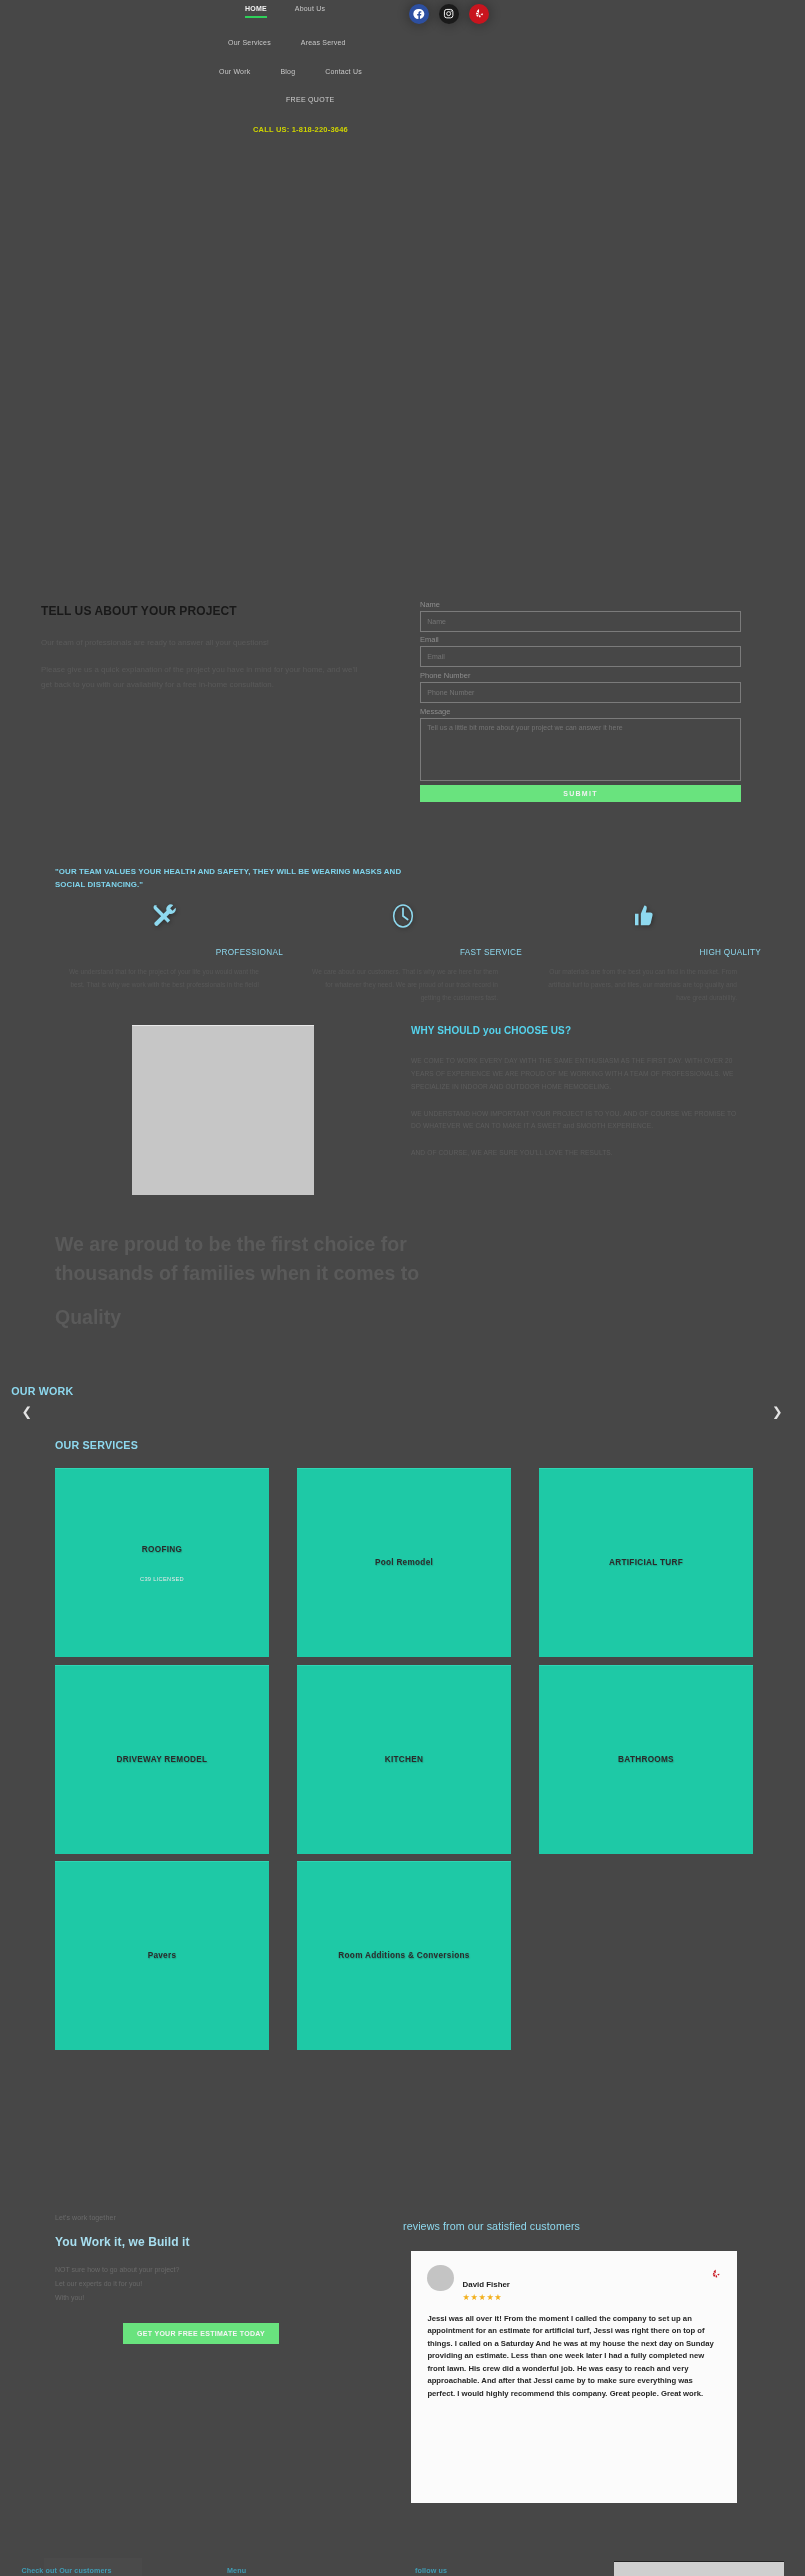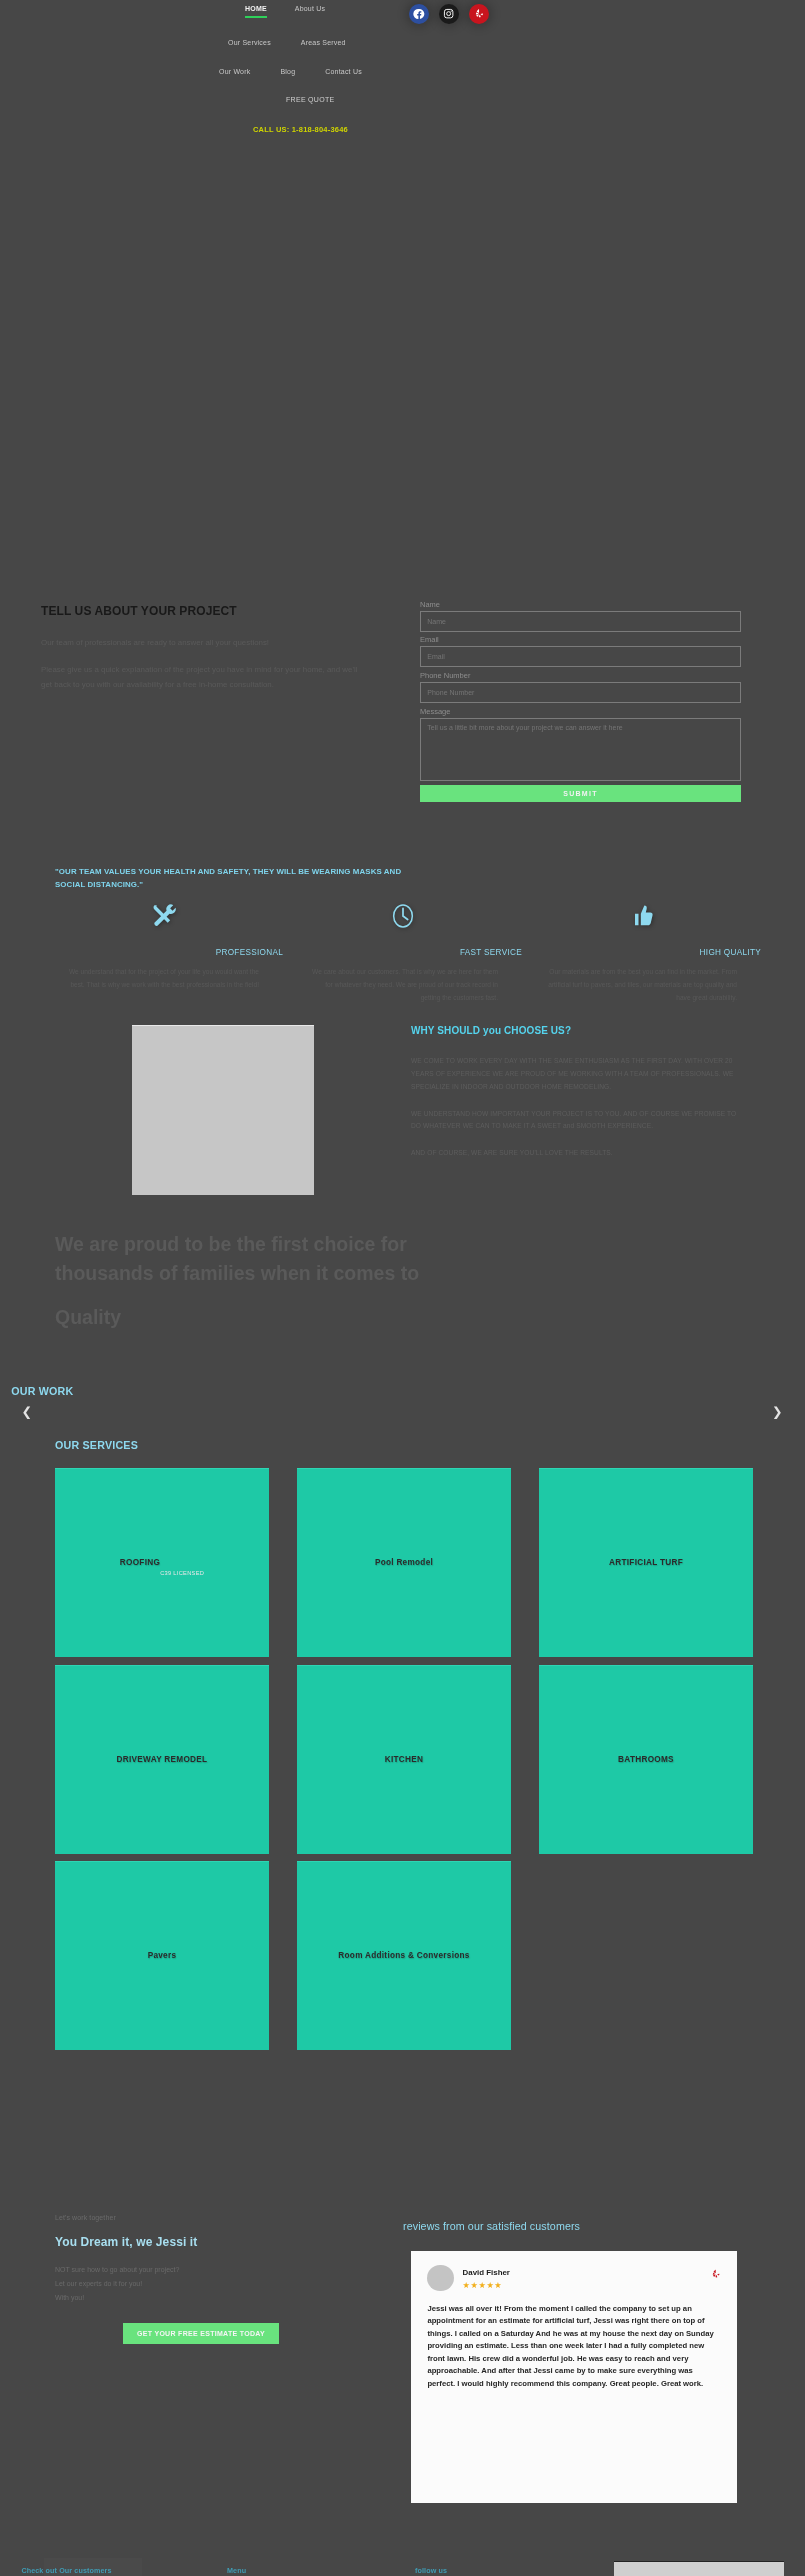--- a/index.html
+++ b/index.html
@@ -263,20 +263,21 @@
     width: 672px;
     display: grid;
     grid-template-columns: repeat(3, 214px);
     gap: 7.5px 28px;
   }
   .svc-card {
     height: 189px;
     background: #1ec9a6;
     border-top: 1.3px solid #2dd6b4;
     display: flex;
+    flex-direction: column;
     align-items: center;
     justify-content: center;
     cursor: pointer;
   }
   .svc-card-name {
     color: #2b2b2b;
     font-size: 8.2px;
     font-weight: bold;
     letter-spacing: 0.3px;
     text-align: center;
@@ -330,21 +331,21 @@
     background: #fbfbfb;
     padding: 14px 16.4px;
   }
   .rev-head { display: flex; align-items: flex-start; gap: 8.8px; position: relative; }
   .rev-avatar {
     width: 26.4px; height: 26.4px;
     border-radius: 50%;
     background: #c4c4c4;
     flex: 0 0 26.4px;
   }
-  .rev-name { color: #1c1c1c; font-size: 7.9px; font-weight: bold; margin-top: 3px; }
+  .rev-name { color: #1c1c1c; font-size: 7.9px; font-weight: bold; margin-top: 15px; }
   .rev-stars { color: #f2b01e; font-size: 8.2px; letter-spacing: 0.6px; margin-top: 2.5px; }
   .rev-badge { position: absolute; right: 0; top: 2.5px; }
   .rev-body {
     color: #262626;
     font-size: 7.7px;
     line-height: 1.62;
     margin-top: 11.3px;
     font-weight: bold;
   }
 
@@ -420,21 +421,21 @@
     <a class="nav-link">Areas Served</a>
   </div>
 
   <div class="nav-row3">
     <a class="nav-link">Our Work</a>
     <a class="nav-link">Blog</a>
     <a class="nav-link">Contact Us</a>
   </div>
 
   <a class="nav-quote">FREE QUOTE</a>
-  <a class="nav-call">CALL US: 1-818-804-3646</a>
+  <a class="nav-call">CALL US: 1-818-220-3646</a>
 </div>
 
 <div class="section-contact">
   <div class="contact-left">
     <div class="contact-title">TELL US ABOUT YOUR PROJECT</div>
     <div class="contact-p">Our team of professionals are ready to answer all your questions!</div>
     <div class="contact-p">Please give us a quick explanation of the project you have in mind for your home, and we'll get back to you with our availability for a free in-home consultation.</div>
   </div>
 
   <div class="contact-form">
@@ -535,21 +536,21 @@
   <div class="svc-card">
     <div class="svc-card-name">Pavers</div>
   </div>
   <div class="svc-card">
     <div class="svc-card-name">Room Additions &amp; Conversions</div>
   </div>
 </div>
 
 <div class="cta-wrap">
   <div class="cta-eyebrow">Let's work together</div>
-  <div class="cta-head">You Dream it, we Jessi it</div>
+  <div class="cta-head">You Work it, we Build it</div>
   <div class="cta-sub">
     <div>NOT sure how to go about your project?</div>
     <div>Let our experts do it for you!</div>
     <div>With you!</div>
   </div>
   <button class="cta-btn">GET YOUR FREE ESTIMATE TODAY</button>
 </div>
 
 <div class="rev-title">reviews from our satisfied customers</div>
 

